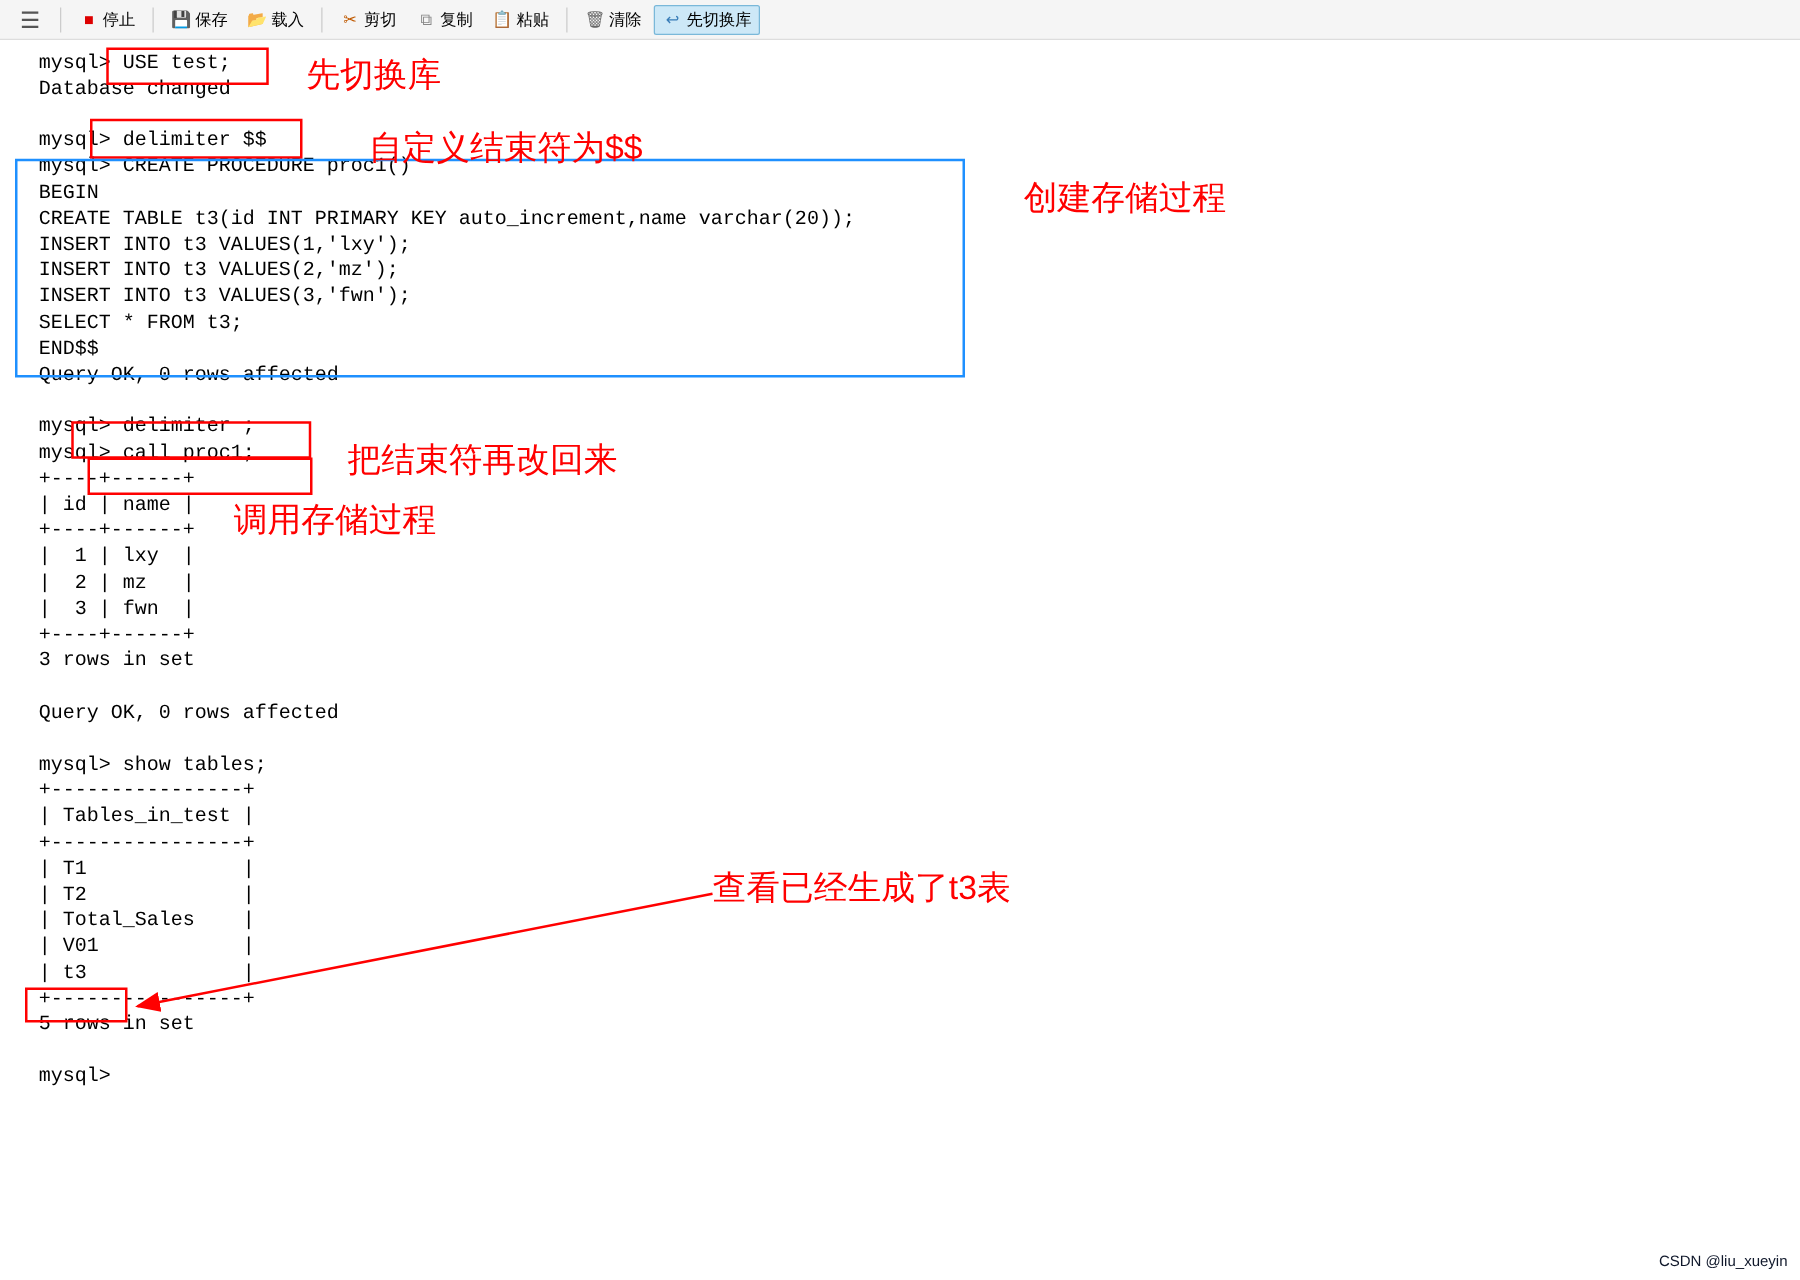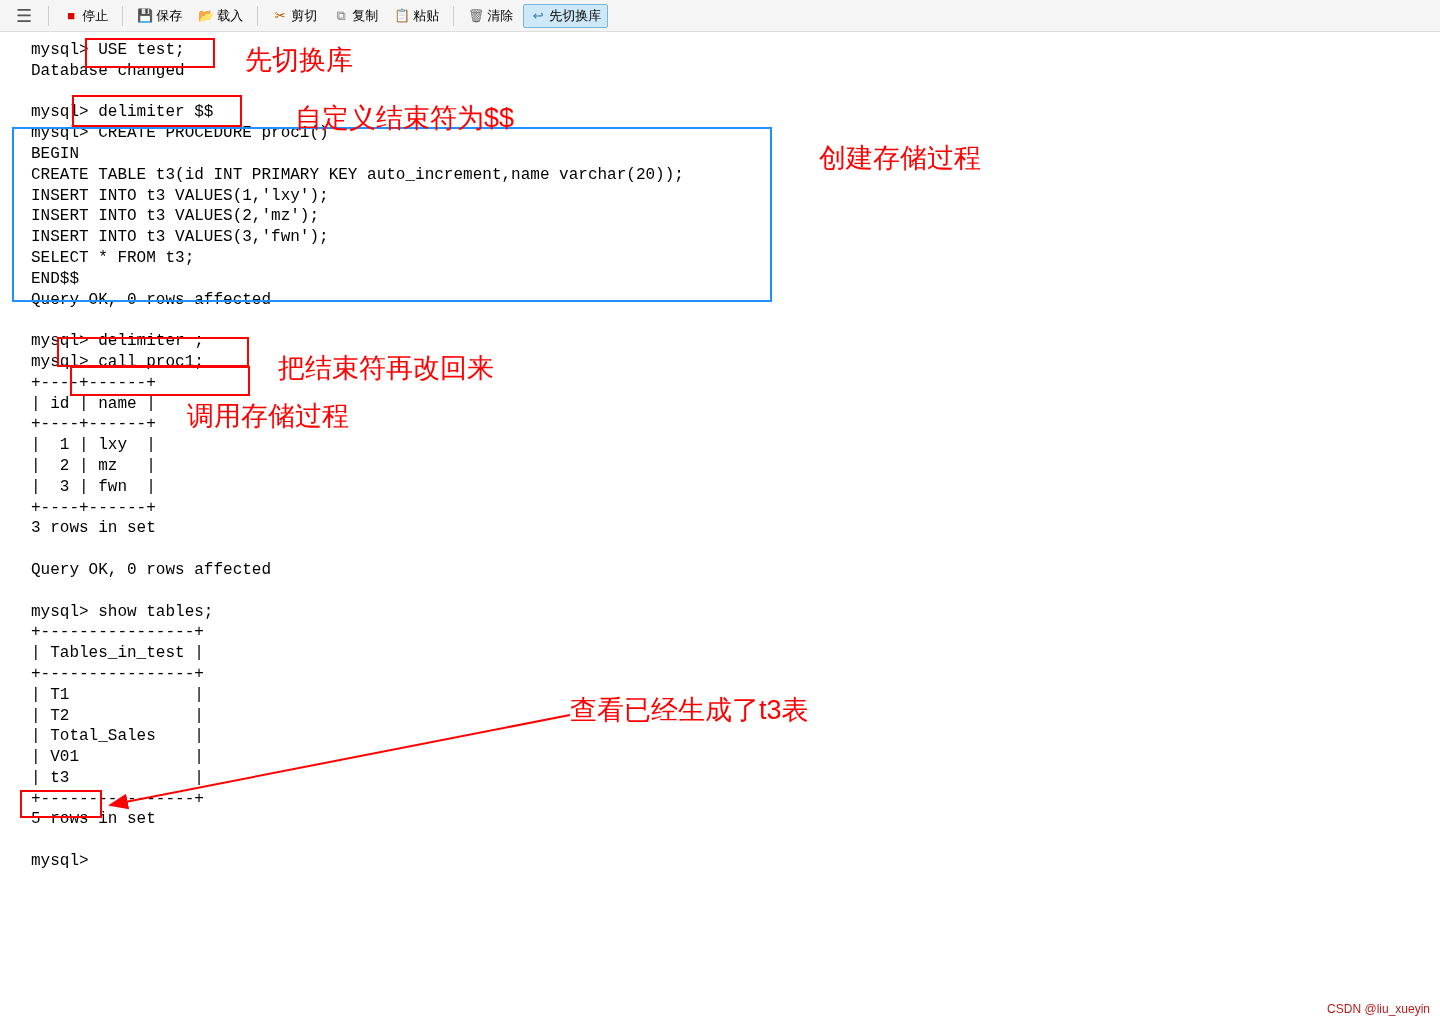--- a/index.html
+++ b/index.html
@@ -67,21 +67,21 @@
       white-space: nowrap;
     }
     .arrow-svg {
       position: absolute;
       pointer-events: none;
     }
     .watermark {
       position: absolute;
       right: 10px;
       bottom: 8px;
-      color: #b91c1c;
+      color: #0f172a;
       font-size: 12px;
       font-family: Arial, sans-serif;
     }
     .active-tool {
       background: #cde8f7;
       border: 1px solid #7ab8d9;
     }
   </style>
 </head>
 <body>

